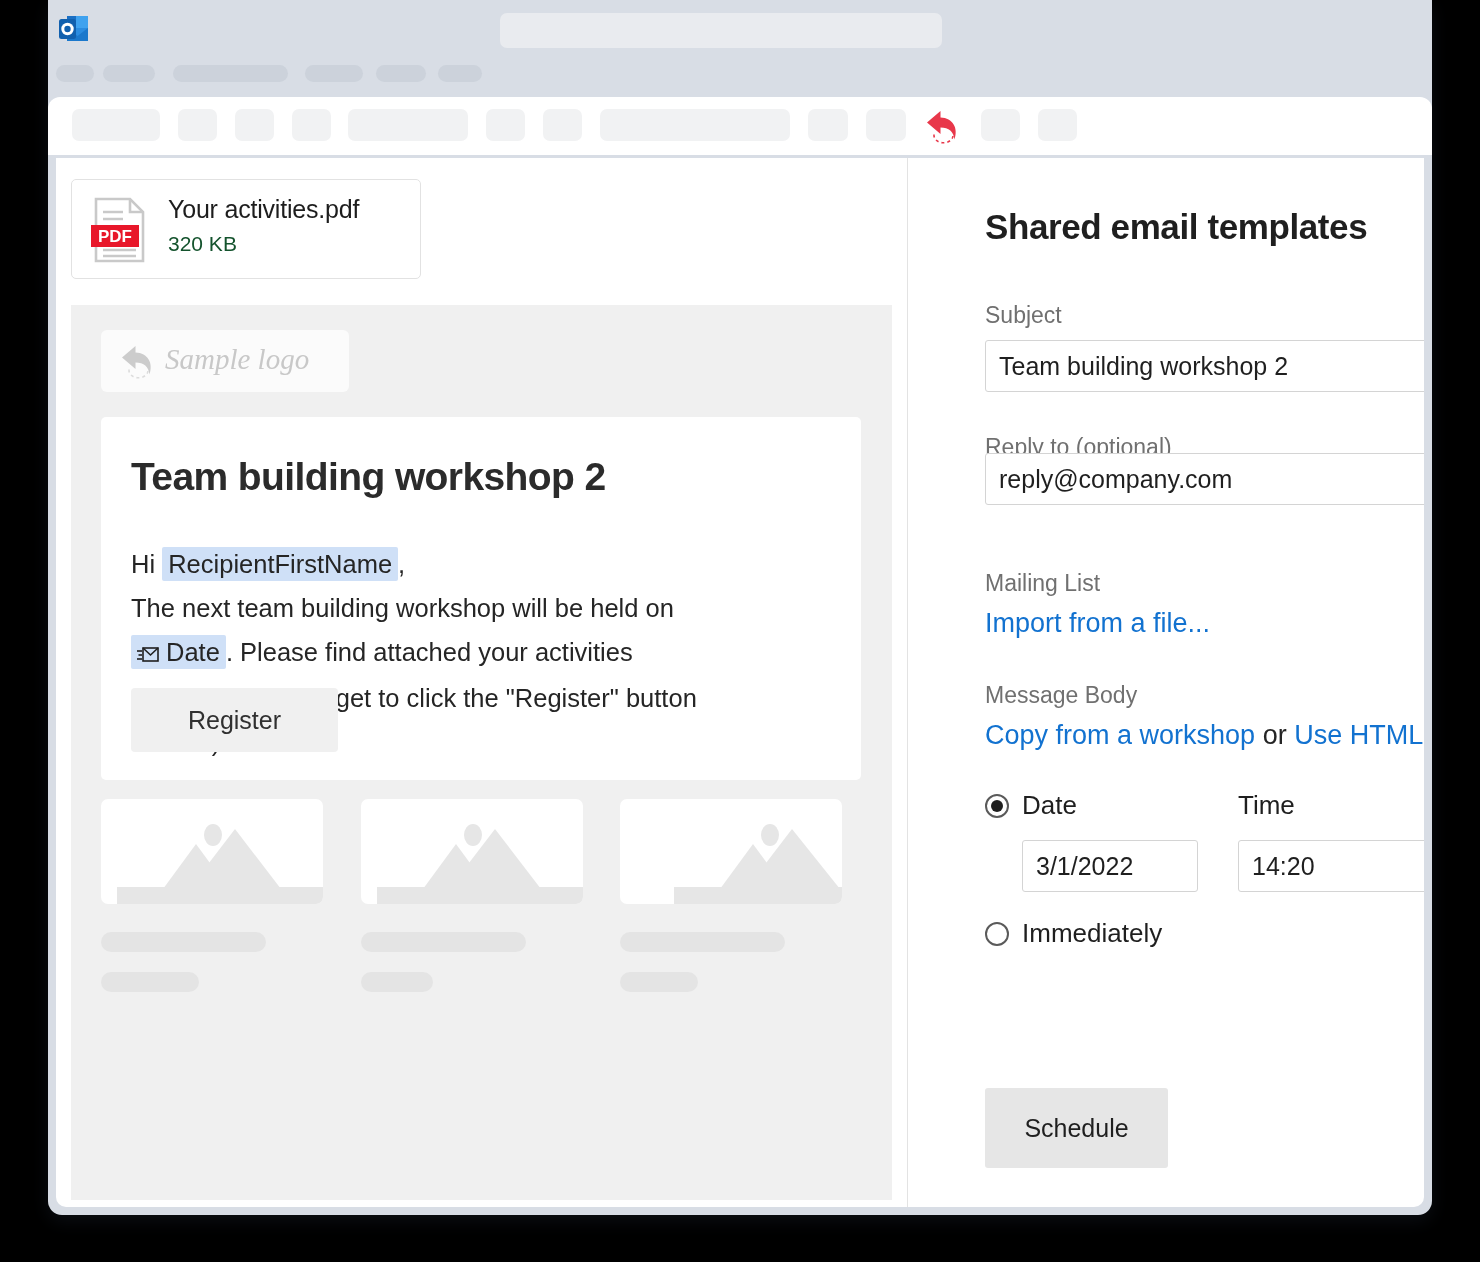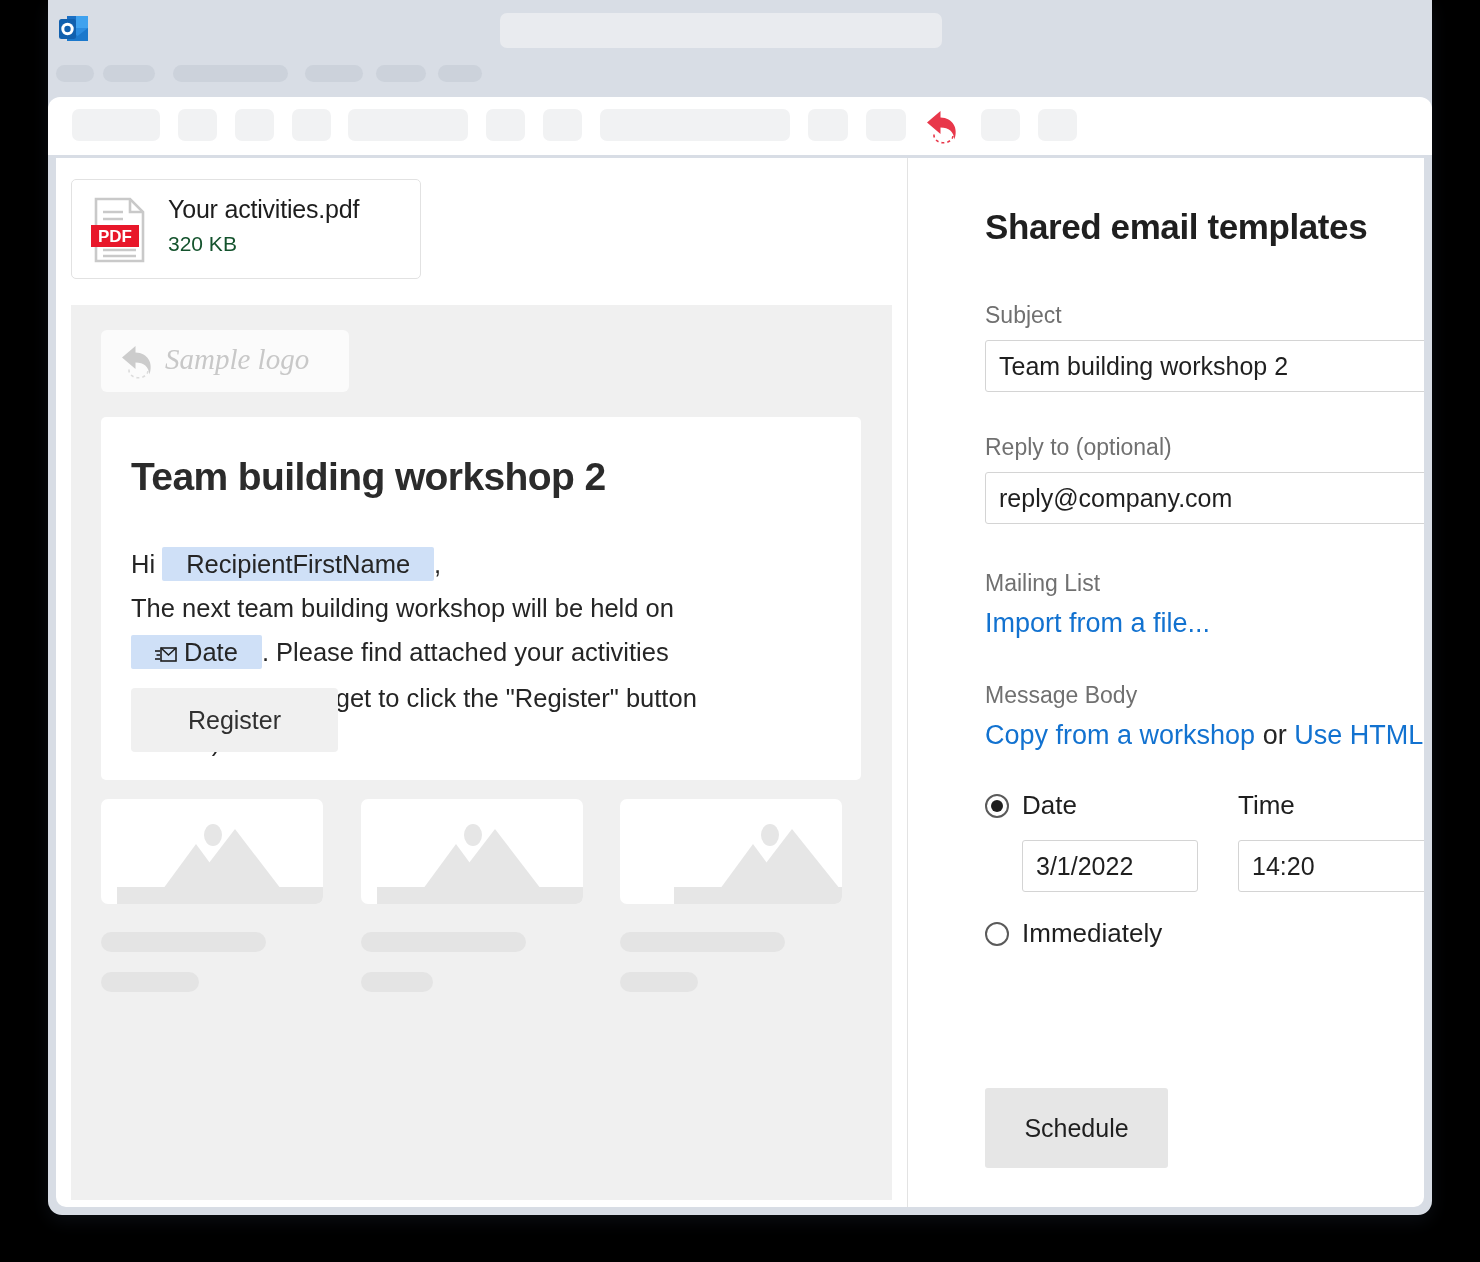--- a/index.html
+++ b/index.html
@@ -158,21 +158,21 @@
   }
   .mail-body {
     position: absolute; left: 30px; top: 125px;
     width: 700px;
     font-size: 25.5px;
     line-height: 44px;
     color: #252525;
   }
   .macro {
     background: #cfe0f7;
-    padding: 3px 24px;
+    padding: 3px 6px;
     border-radius: 2px;
     white-space: nowrap;
   }
   .macro .env { display: inline-block; vertical-align: -2px; margin-right: 7px; }
   .register-btn {
     position: absolute; left: 30px; top: 271px;
     width: 207px; height: 64px;
     background: #f0f0f0;
     border: none;
     border-radius: 4px;
@@ -235,21 +235,21 @@
     border-radius: 3px;
     font-family: "Liberation Sans", sans-serif;
     font-size: 25px;
     color: #1f1f1f;
     padding: 0 13px;
     outline: none;
   }
   #subject-label { top: 144px; }
   #subject-input { top: 182px; width: 459px; }
   #replyto-label { top: 276px; }
-  #replyto-input { top: 314px; width: 459px; }
+  #replyto-input { top: 295px; width: 459px; }
   #mailing-label { top: 412px; }
   #import-link   { top: 450px; }
   #body-label    { top: 524px; }
   #body-links    { top: 562px; }
 
   .link {
     font-size: 27px;
     color: #1272d0;
     text-decoration: none;
     cursor: pointer;

